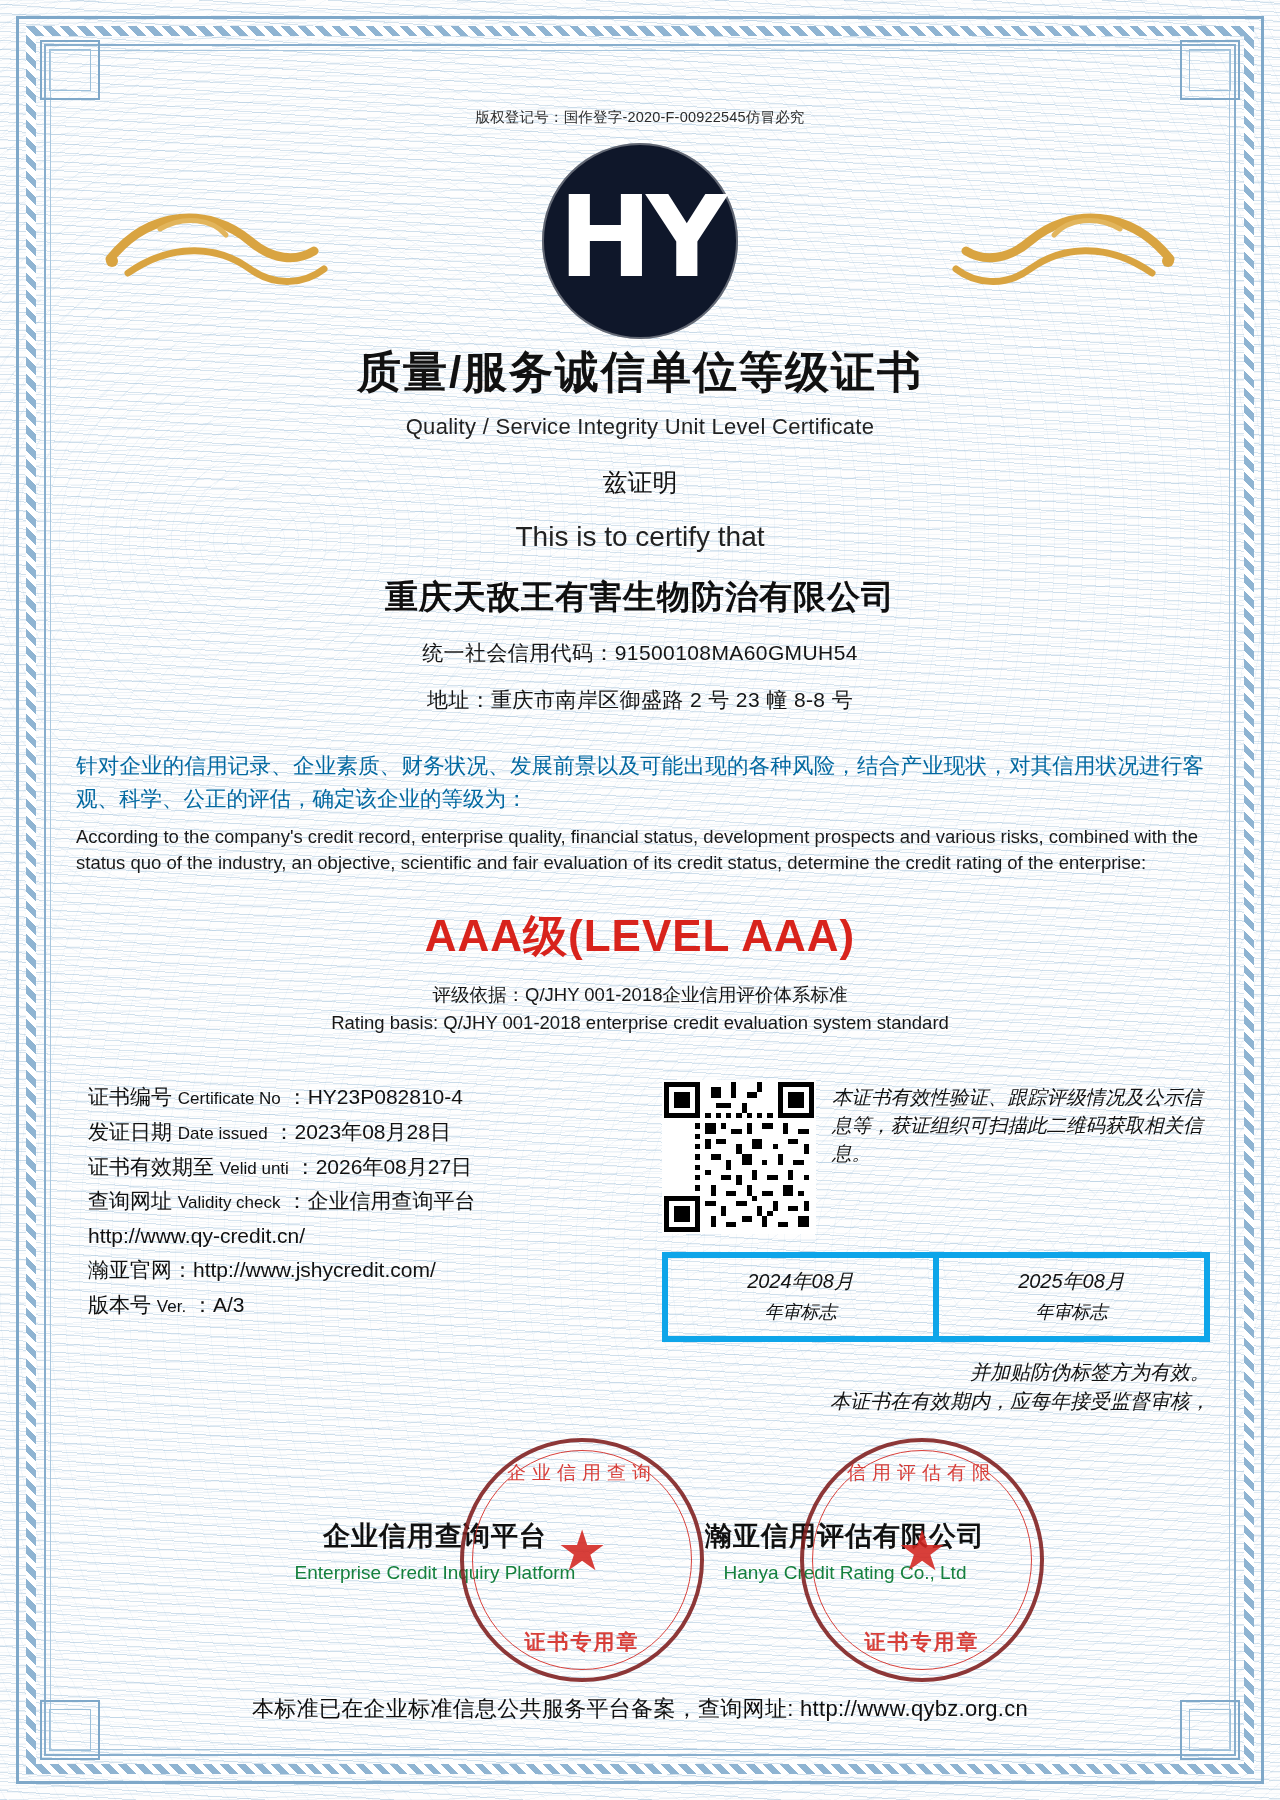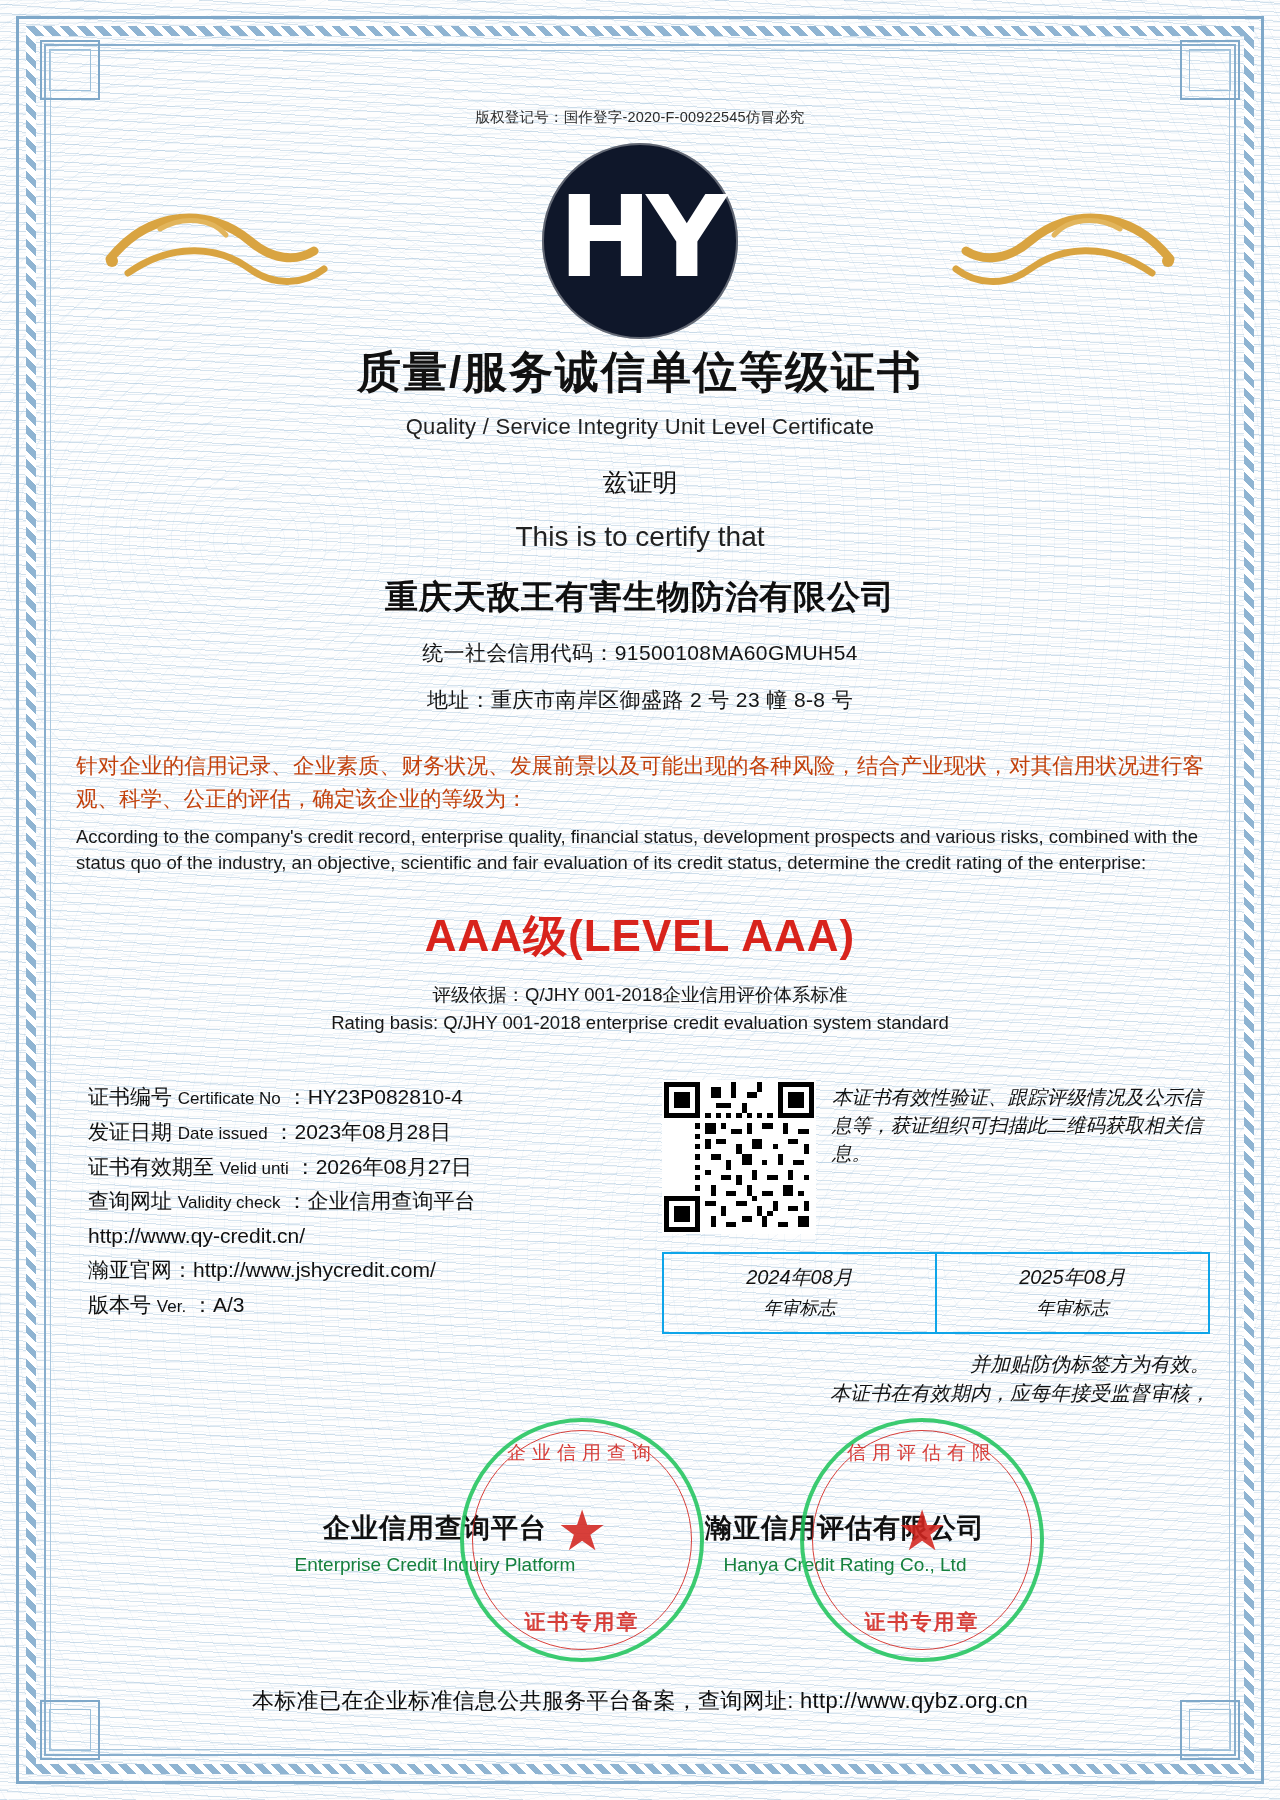--- a/index.html
+++ b/index.html
@@ -171,21 +171,21 @@
     font-size: 21px;
     color: #151515;
     margin-top: 19px;
     letter-spacing: .4px;
   }
 
   .body-cn {
     margin-top: 36px;
     font-size: 21.5px;
     line-height: 1.55;
-    color: #c2410c;
+    color: #0369a1;
     text-align: justify;
     padding: 0 6px;
   }
   .body-en {
     margin-top: 7px;
     font-size: 18.5px;
     line-height: 1.45;
     color: #1a1a1a;
     text-align: left;
     padding: 0 6px;
@@ -254,21 +254,21 @@
     padding-top: 4px;
   }
 
   .stamp-boxes {
     display: flex;
     gap: 0;
     margin-top: 18px;
   }
   .stamp-box {
     flex: 1;
-    border: 2px solid #0ea5e9;
+    border: 6px solid #0ea5e9;
     text-align: center;
     padding: 10px 4px 12px;
   }
   .stamp-box + .stamp-box { border-left: none; }
   .stamp-box .yr { font-size: 20px; color: #111; }
   .stamp-box .tag { font-size: 18px; color: #111; margin-top: 5px; }
 
   .annual-note {
     margin-top: 16px;
     font-size: 20px;
@@ -280,23 +280,23 @@
   
   .seals {
     position: relative;
     height: 250px;
     margin-top: 10px;
   }
   .seal {
     position: absolute;
     width: 236px;
     height: 236px;
-    border: 4px solid #22c55e;
+    border: 4px solid #7f1d1d;
     border-radius: 50%;
-    top: 0;
+    top: 12px;
     opacity: .88;
   }
   .seal.left  { left: 390px; }
   .seal.right { left: 730px; }
   .seal-inner {
     position: absolute;
     inset: 8px;
     border: 1.5px solid #d3251f;
     border-radius: 50%;
   }

